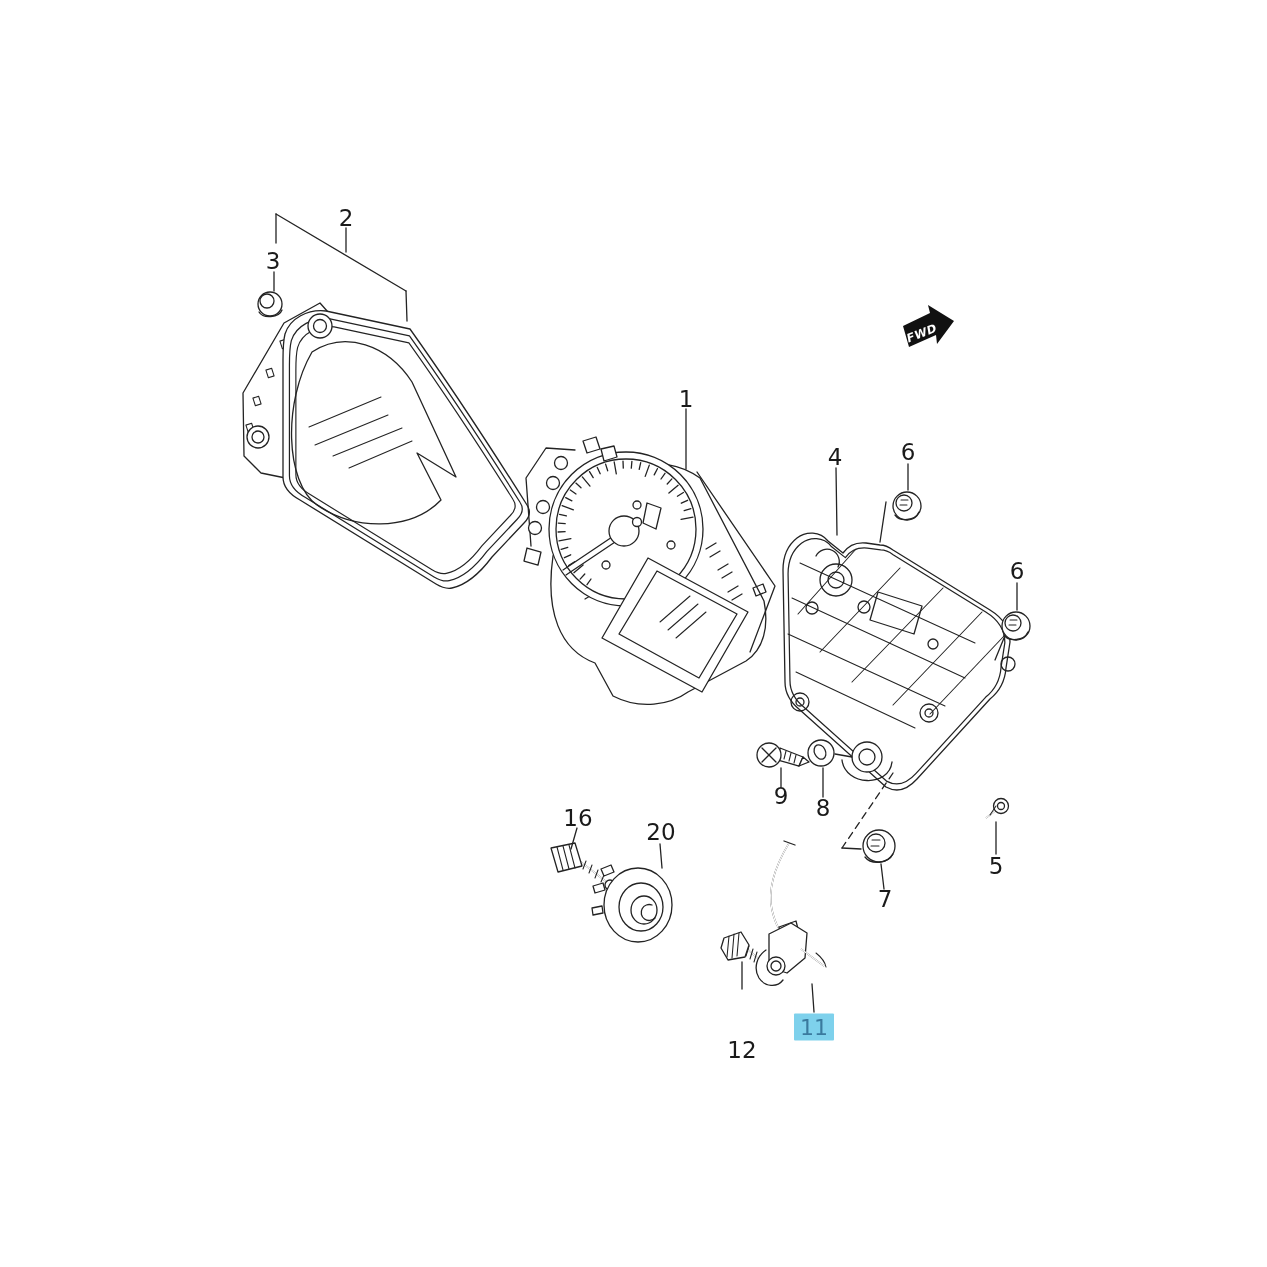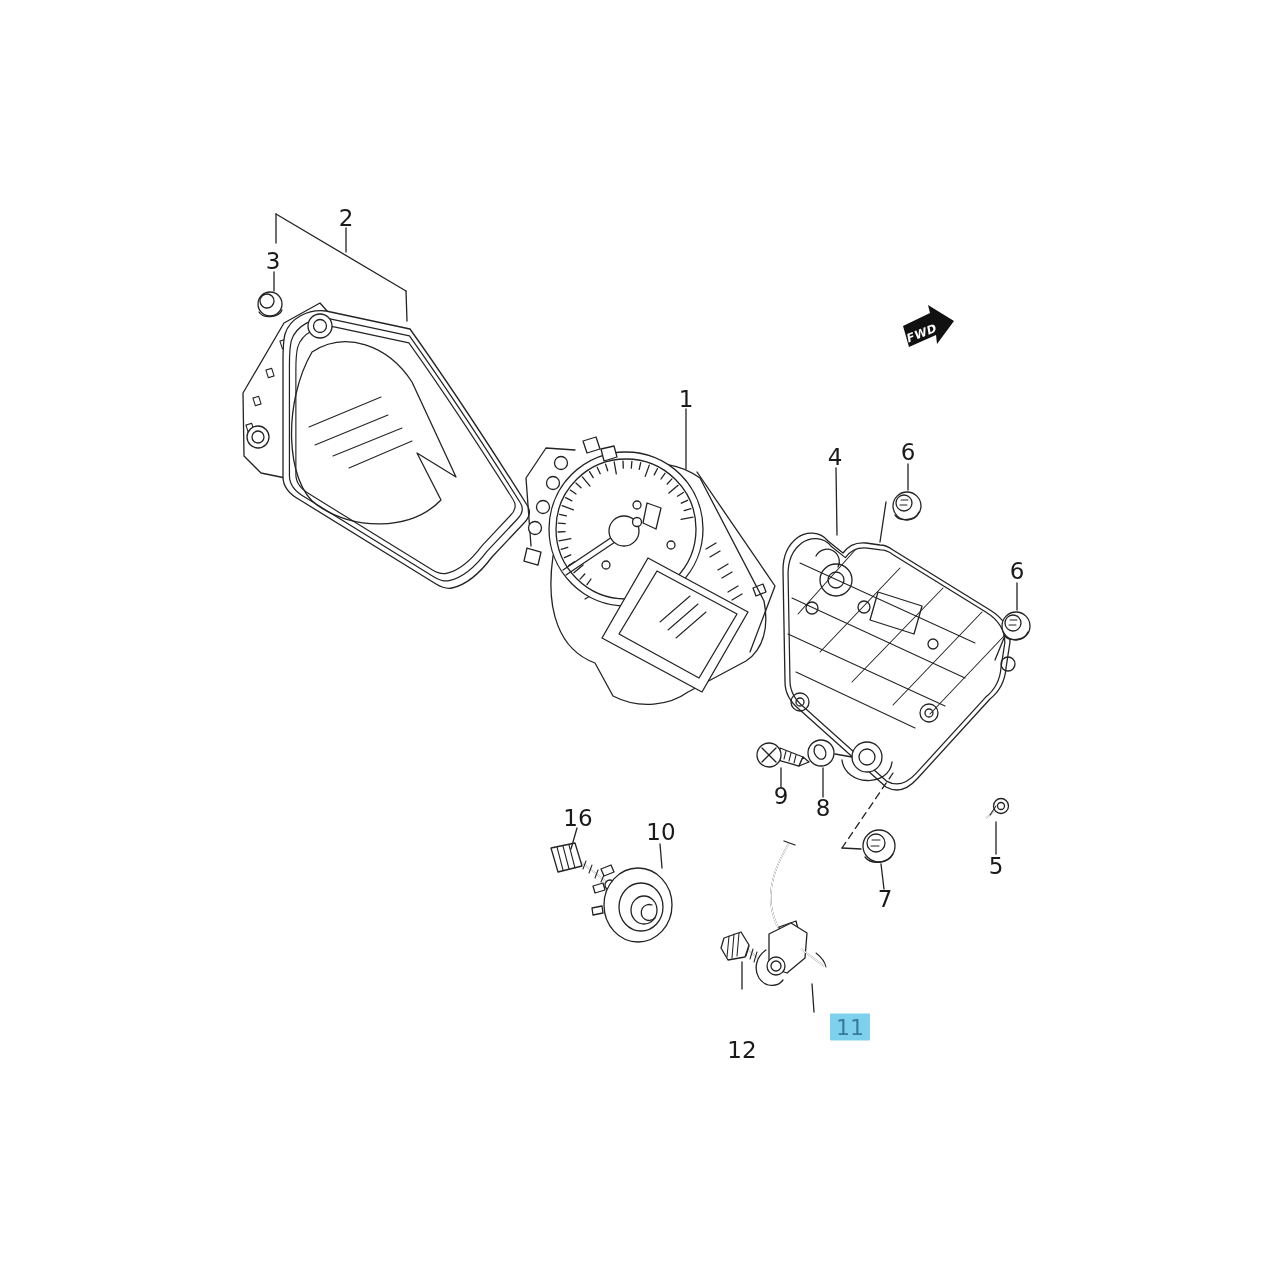--- a/index.html
+++ b/index.html
@@ -12,21 +12,21 @@
   svg .fb{fill:#111111;stroke:none;}
   svg .thin{stroke-width:1.05;}
   svg .cblk{stroke:#232323;fill:none;stroke-linecap:butt;}
   svg .cwht{stroke:#ffffff;fill:none;stroke-linecap:butt;}
   svg .dash{stroke-dasharray:7 5;}
   svg text.fwd{font-family:"DejaVu Sans","Liberation Sans",sans-serif;font-size:11.5px;
     font-weight:bold;font-style:italic;fill:#ffffff;stroke:none;letter-spacing:.5px;}
   .callout{position:absolute;transform:translate(-50%,-50%);font-size:23px;color:#1a1a1a;
     line-height:1;white-space:nowrap;}
   .callout.hl{background:var(--hl-bg,#7ed1ec);color:var(--hl-text,#3a7a9e);
-    padding:3px 6px 2px 6px;border-radius:1px;font-size:22px;margin-left:36px;}
+    padding:3px 6px 2px 6px;border-radius:1px;font-size:22px;}
 </style>
 </head>
 <body>
 
 <div class="stage">
 <svg width="1267" height="1267" viewBox="0 0 1267 1267">
 
   <g>
     <polygon class="fw" points="320,303 284,323 243,393 244,456 261,473 305,482 322,460 335,320"></polygon>
     <rect x="281" y="340" width="6" height="8" class="thin" transform="rotate(-18 284 344)"></rect>
@@ -292,17 +292,17 @@
   <span class="callout" style="left:686px;top:399px">1</span>
   <span class="callout" style="left:346px;top:218px">2</span>
   <span class="callout" style="left:273px;top:261px">3</span>
   <span class="callout" style="left:835px;top:457px">4</span>
   <span class="callout" style="left:996px;top:866px">5</span>
   <span class="callout" style="left:908px;top:452px">6</span>
   <span class="callout" style="left:1017px;top:571px">6</span>
   <span class="callout" style="left:885px;top:899px">7</span>
   <span class="callout" style="left:823px;top:808px">8</span>
   <span class="callout" style="left:781px;top:796px">9</span>
-  <span class="callout" style="left:661px;top:832px">10</span>
+  <span class="callout" style="left:661px;top:832px">20</span>
   <span class="callout hl" style="left:814px;top:1027px">11</span>
   <span class="callout" style="left:742px;top:1050px">12</span>
   <span class="callout" style="left:578px;top:818px">16</span>
 </div>
 
 </body></html>

